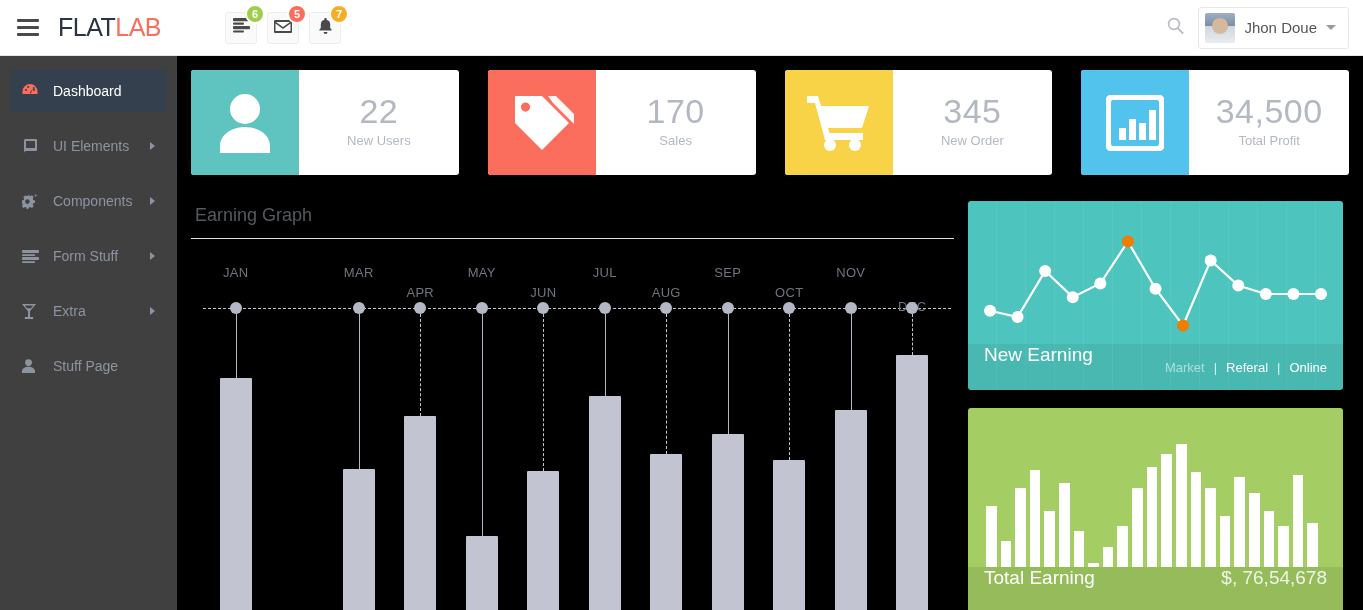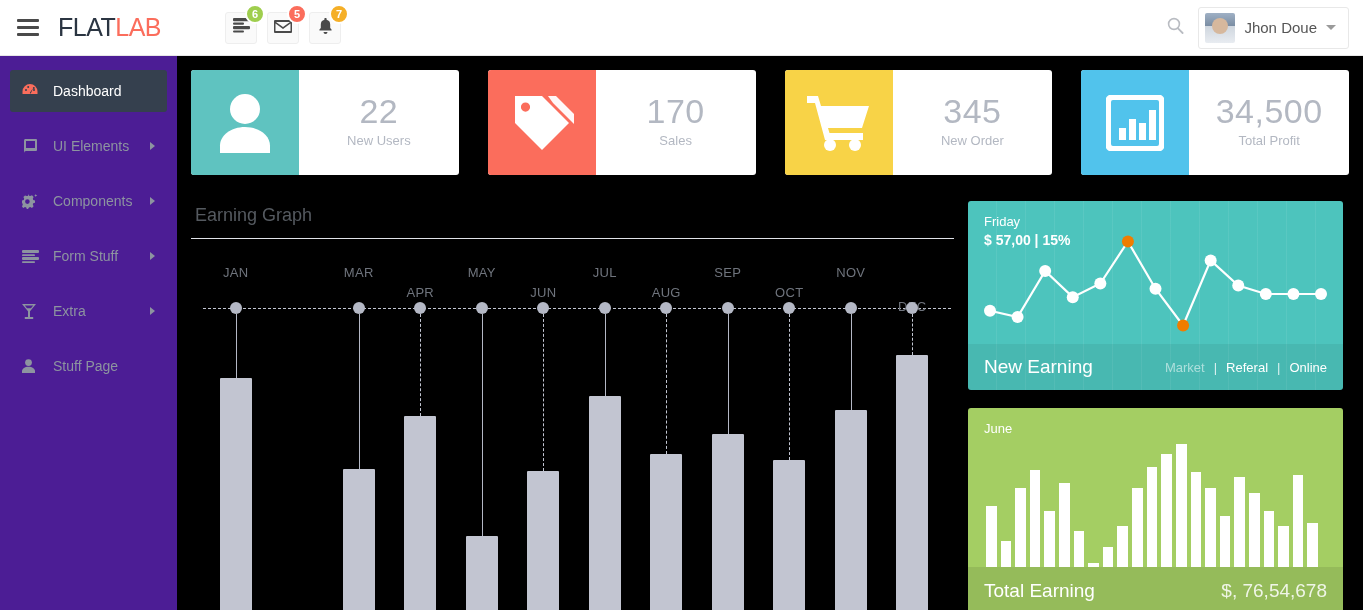--- a/index.html
+++ b/index.html
@@ -85,21 +85,21 @@
     width: 0; height: 0;
     border-left: 5px solid transparent;
     border-right: 5px solid transparent;
     border-top: 5px solid #9a9a9a;
   }
 
   
   #sidebar {
     position: absolute; top: 56px; left: 0;
     width: 177px; height: 554px;
-    background: #4c1d95;
+    background: #404040;
     padding-top: 14px;
   }
   .side-item {
     position: relative;
     height: 42px; margin: 0 10px 13px 10px;
     display: flex; align-items: center;
     padding: 0 12px;
     border-radius: 3px;
     cursor: pointer;
     color: #8d94a0; font-size: 14px;
@@ -220,21 +220,21 @@
     position: absolute; inset: 0;
     background: repeating-linear-gradient(to right,
       rgba(255,255,255,0) 0 28px, rgba(255,255,255,.07) 28px 29px);
   }
   .p-head { position: relative; padding: 13px 0 0 16px; z-index: 3; }
   .p-day { font-size: 13px; color: #ffffff; }
   .p-sub { font-size: 14px; color: #ffffff; font-weight: bold; margin-top: 3px; }
   .p-chart { position: absolute; left: 0; top: 0; width: 375px; height: 155px; z-index: 2; }
   .p-foot {
     position: absolute; bottom: 0; left: 0; right: 0;
-    height: 46px; display: flex; align-items: center;
+    height: 46px; display: flex; 
     padding: 0 16px; z-index: 3;
   }
   #panel-earn .p-foot { background: rgba(0,0,0,.06); }
   .p-foot-title { font-size: 19px; color: #fff; font-weight: 400; }
   .p-links { margin-left: auto; font-size: 13px; color: #ffffff; display: flex; align-items: center; }
   .p-links a { color: #ffffff; text-decoration: none; cursor: pointer; }
   .p-links a.muted { color: rgba(255,255,255,.55); }
   .p-links .sep { margin: 0 9px; color: rgba(255,255,255,.8); }
 
   #panel-total { height: 207px; background: #A4CE63; }
@@ -523,39 +523,34 @@
               <circle cx="159.91666666666666" cy="40.5" r="6" fill="#F07D00"></circle>
               <circle cx="187.5" cy="87.75" r="6" fill="#ffffff"></circle>
               <circle cx="215.08333333333331" cy="124.5" r="6" fill="#F07D00"></circle>
               <circle cx="242.66666666666666" cy="59.400000000000006" r="6" fill="#ffffff"></circle>
               <circle cx="270.25" cy="84.6" r="6" fill="#ffffff"></circle>
               <circle cx="297.8333333333333" cy="93" r="6" fill="#ffffff"></circle>
               <circle cx="325.41666666666663" cy="93" r="6" fill="#ffffff"></circle>
               <circle cx="353" cy="93" r="6" fill="#ffffff"></circle>
             </g>
         </svg>
-        <div class="p-head">
-          <div class="p-day">Friday</div>
-          <div class="p-sub">$ 57,00 | 15%</div>
-        </div>
         <div class="p-foot">
           <span class="p-foot-title">New Earning</span>
           <span class="p-links" id="ne-links">
               <a class="muted">Market</a>
               <span class="sep">|</span>
               <a class="">Referal</a>
               <span class="sep">|</span>
               <a class="">Online</a>
             </span>
         </div>
       </div>
 
       <div class="panel" id="panel-total">
         <div class="p-head">
-          <div class="p-day">June</div>
         </div>
         <div id="mini-bars">
             <div class="mb" style="height: 61px;"></div>
             <div class="mb" style="height: 26px;"></div>
             <div class="mb" style="height: 79px;"></div>
             <div class="mb" style="height: 97px;"></div>
             <div class="mb" style="height: 56px;"></div>
             <div class="mb" style="height: 84px;"></div>
             <div class="mb" style="height: 36px;"></div>
             <div class="mb" style="height: 4px;"></div>

